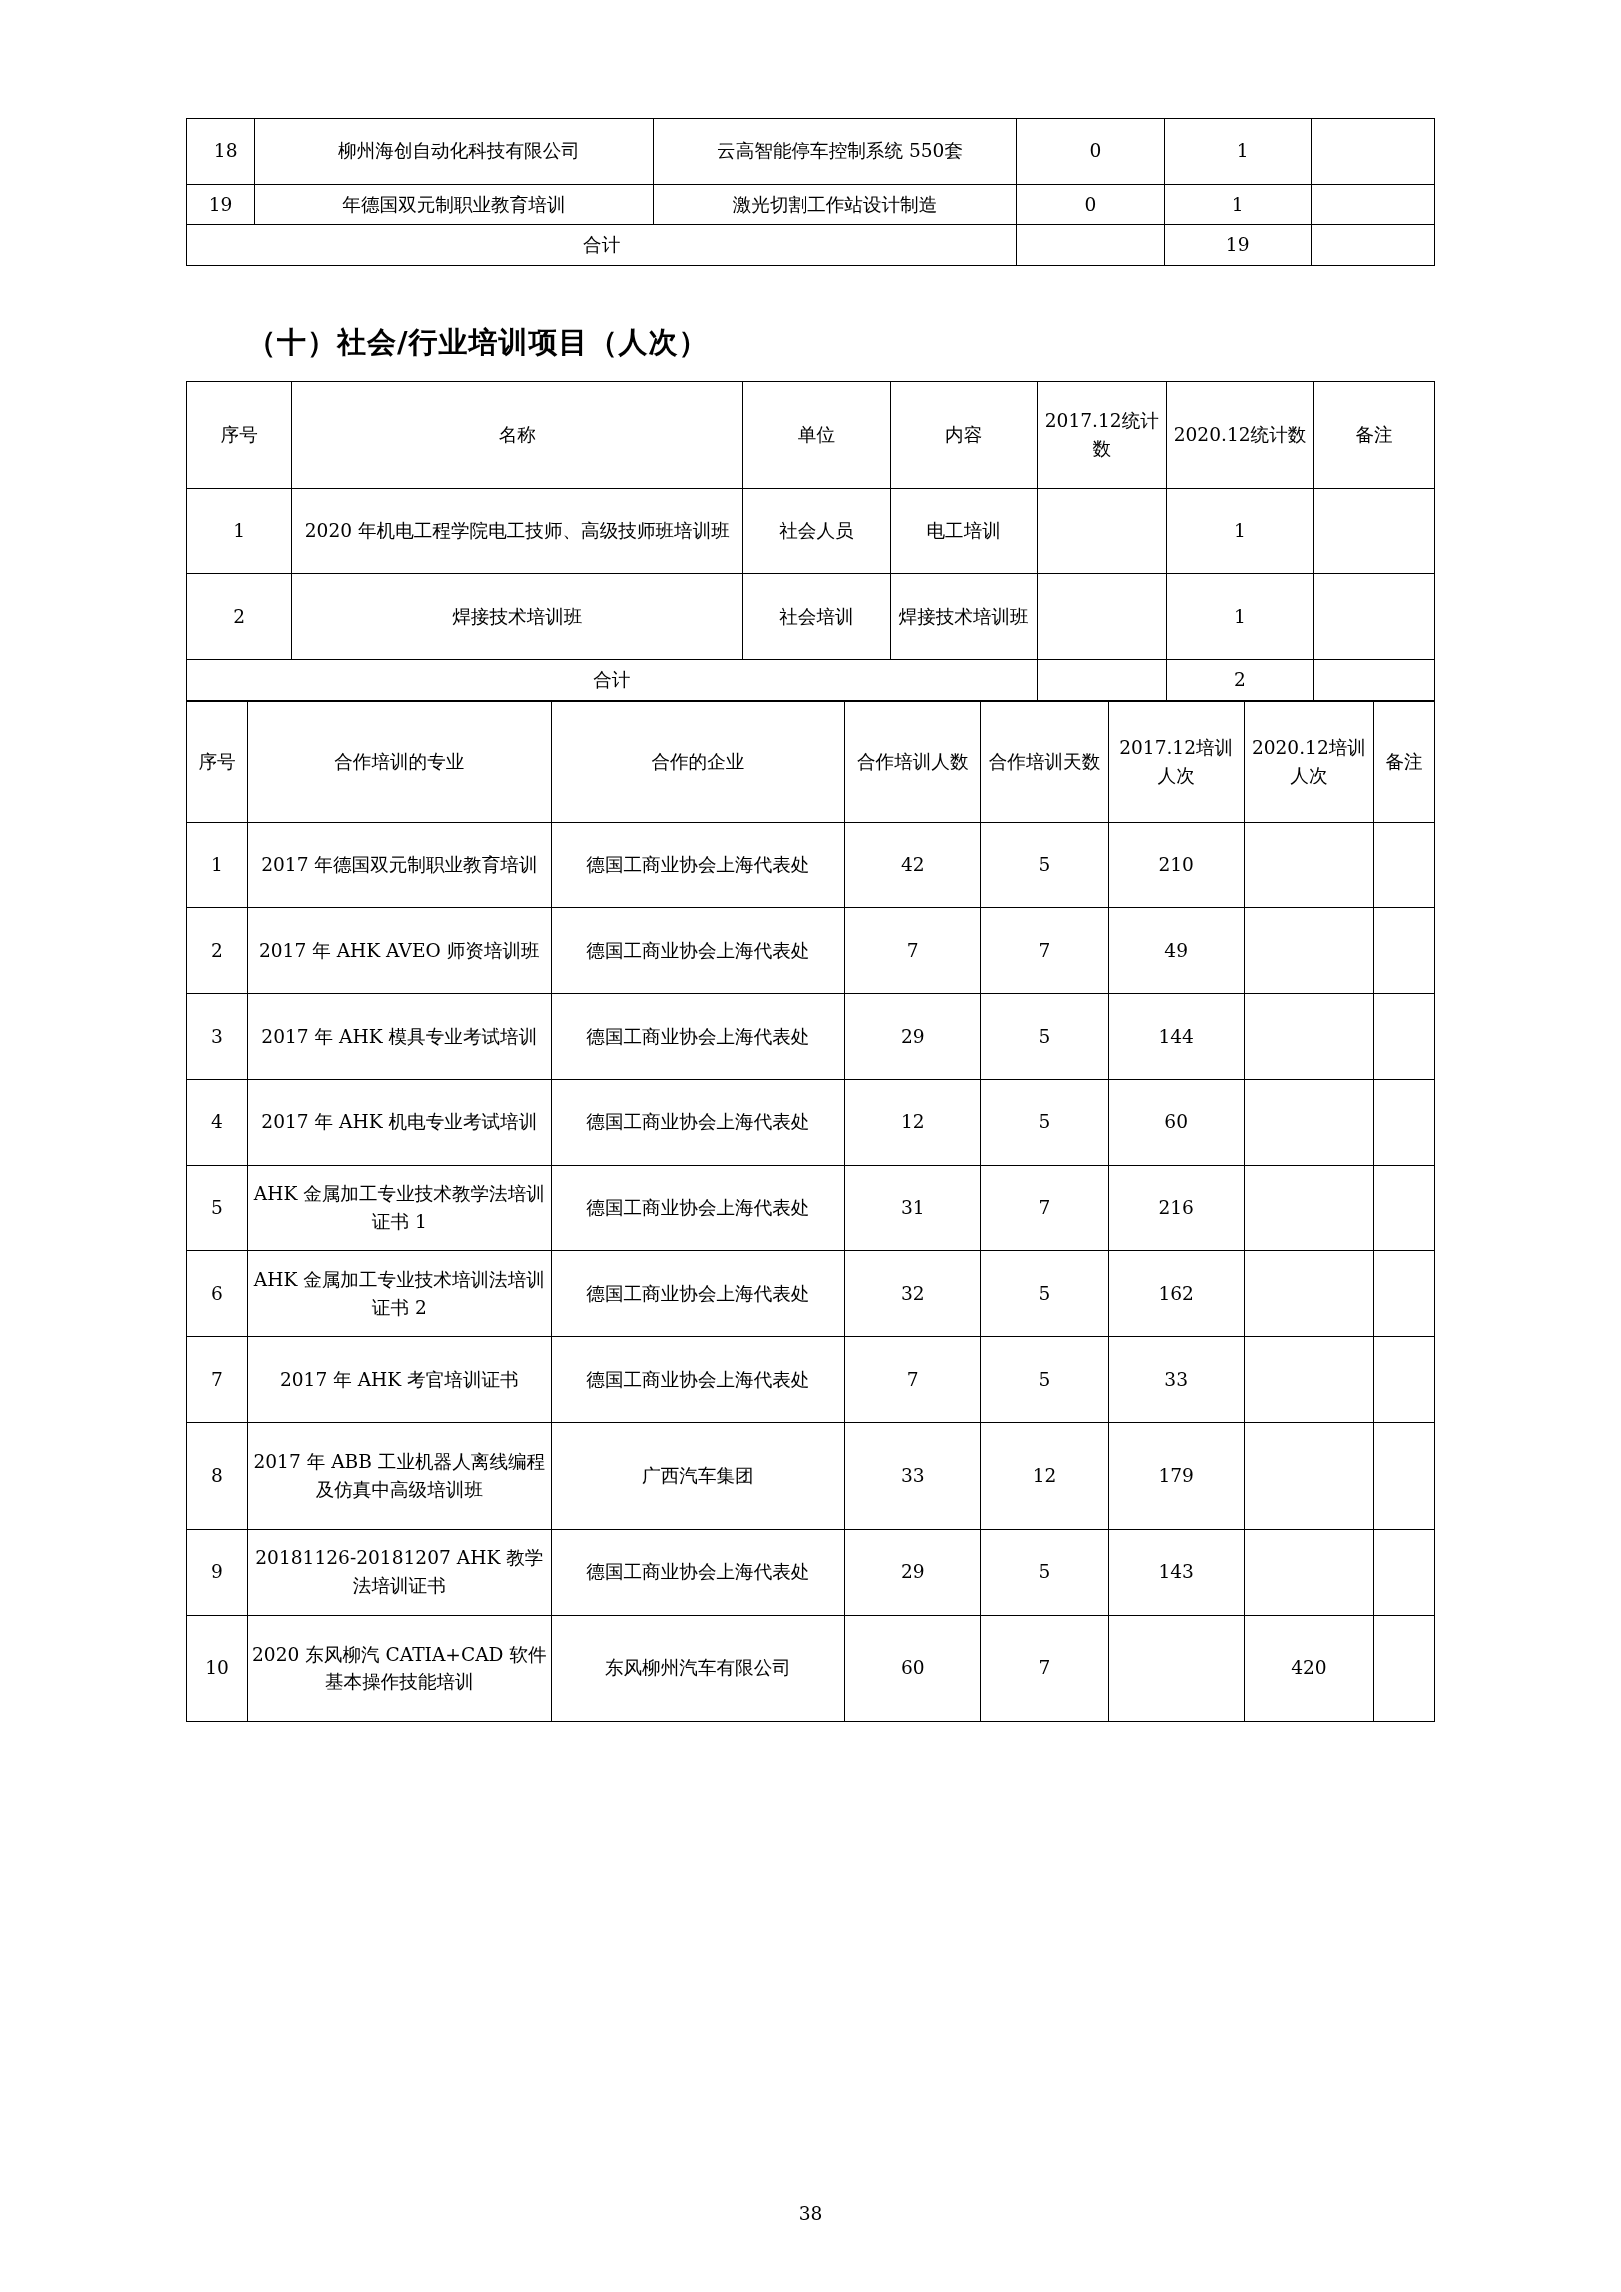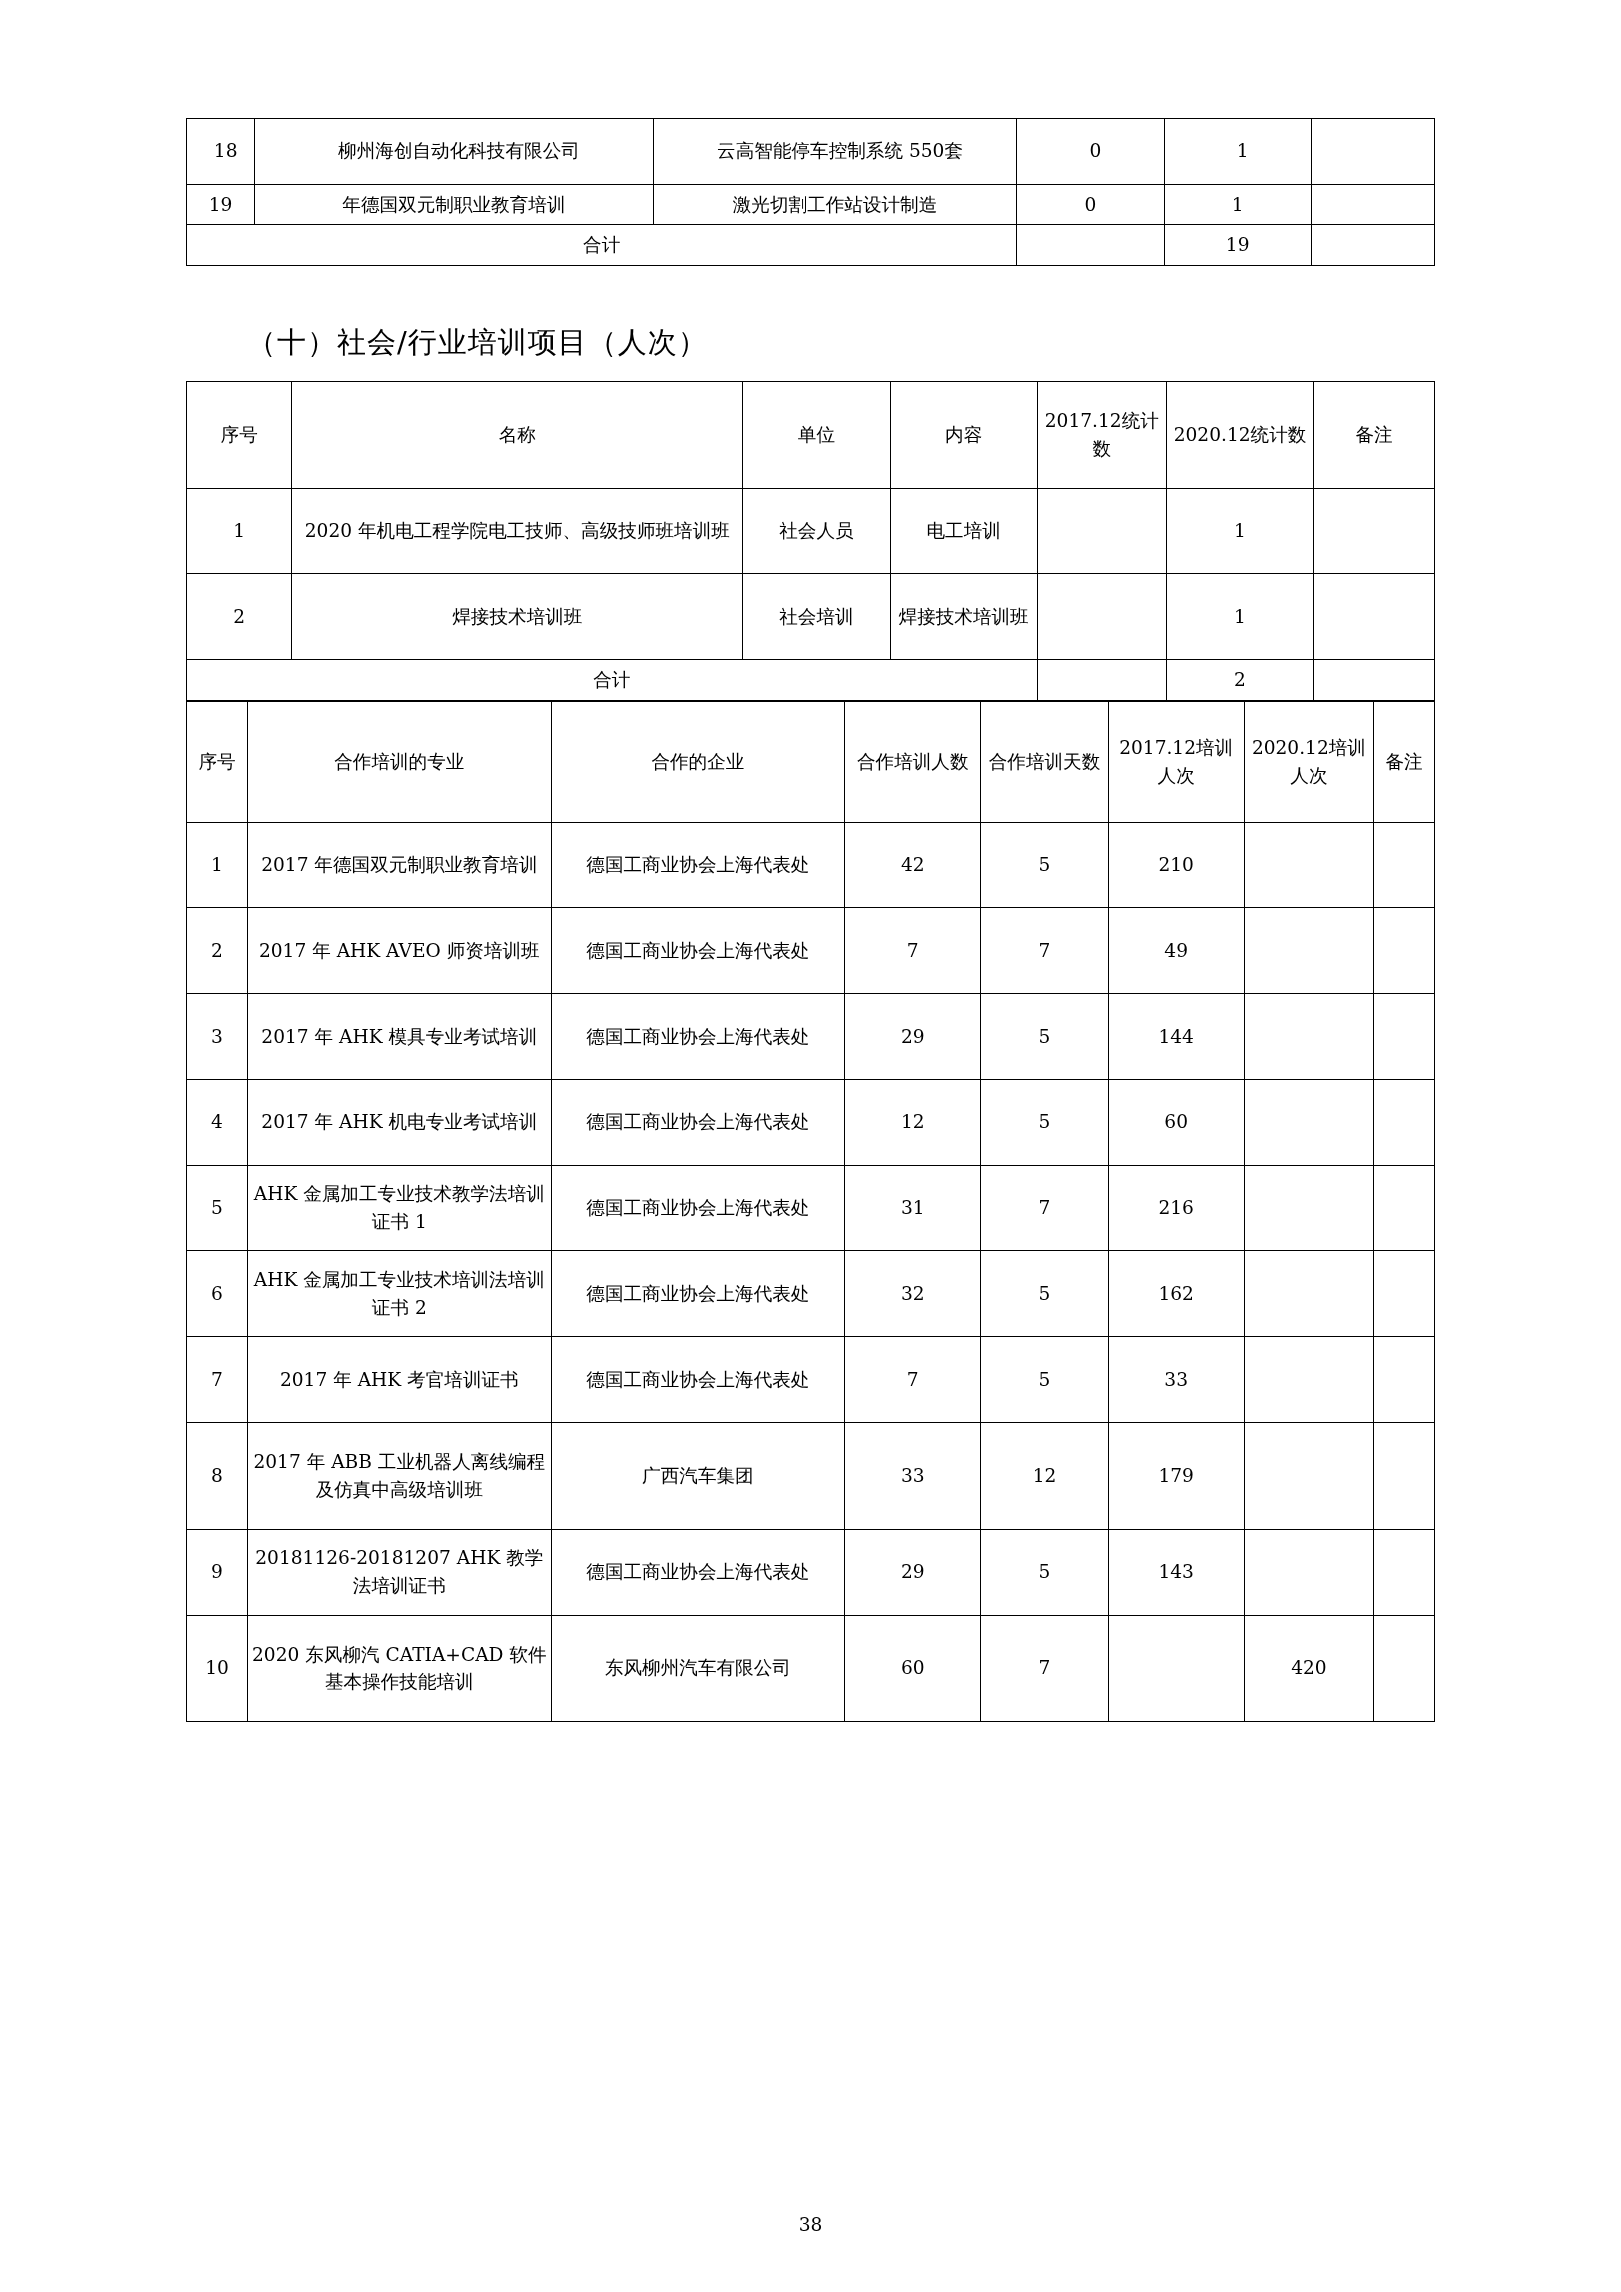--- a/index.html
+++ b/index.html
@@ -36,28 +36,28 @@
     padding: 5.9px 3.9px;
     font-weight: normal;
   }
   .tbl-top td {
     height: 53px;
     padding-left: 14px;
   }
   .section-title {
     font-family: "DejaVu Sans", "Liberation Sans", sans-serif;
     font-size: 29px;
-    font-weight: normal;
+    font-weight: bold;
     margin: 57px 0 17.6px 0;
     padding-left: 61px;
     letter-spacing: 1px;
   }
   .page-number {
     position: absolute;
-    bottom: 58px;
+    bottom: 69px;
     left: 0;
     width: 100%;
     text-align: center;
     font-family: "DejaVu Serif", "Liberation Serif", serif;
     font-size: 18.6px;
   }
   .r2 td { height: 73px; }
   .r3 td { height: 94px; }
   .hdr td { height: 94px; }
   .hdr2 td { height: 108px; }

